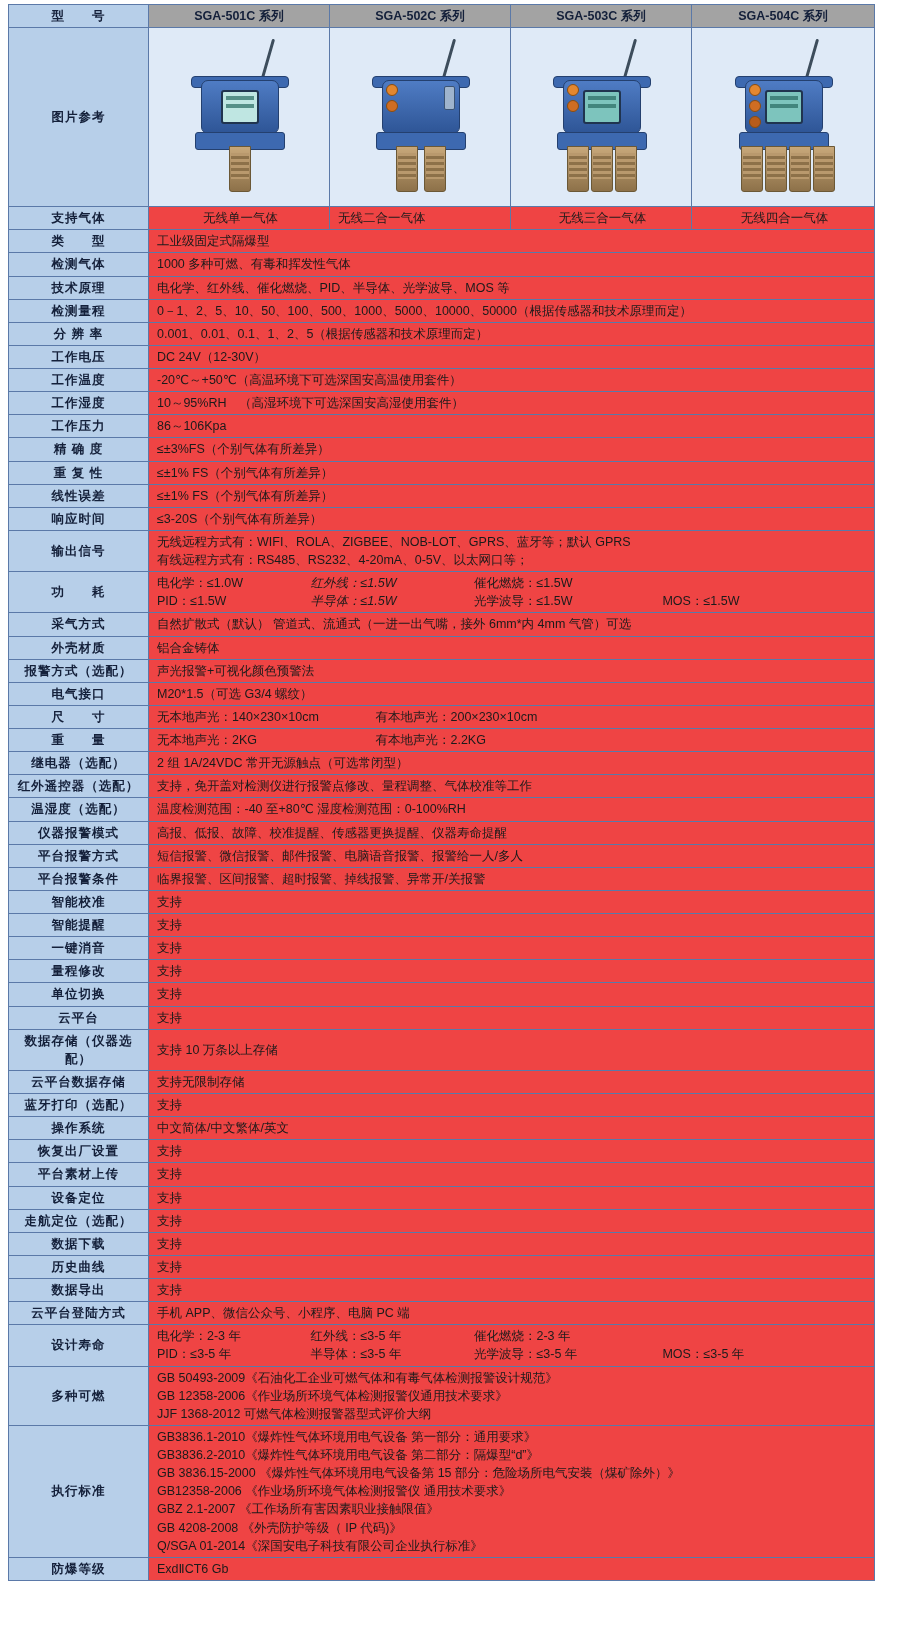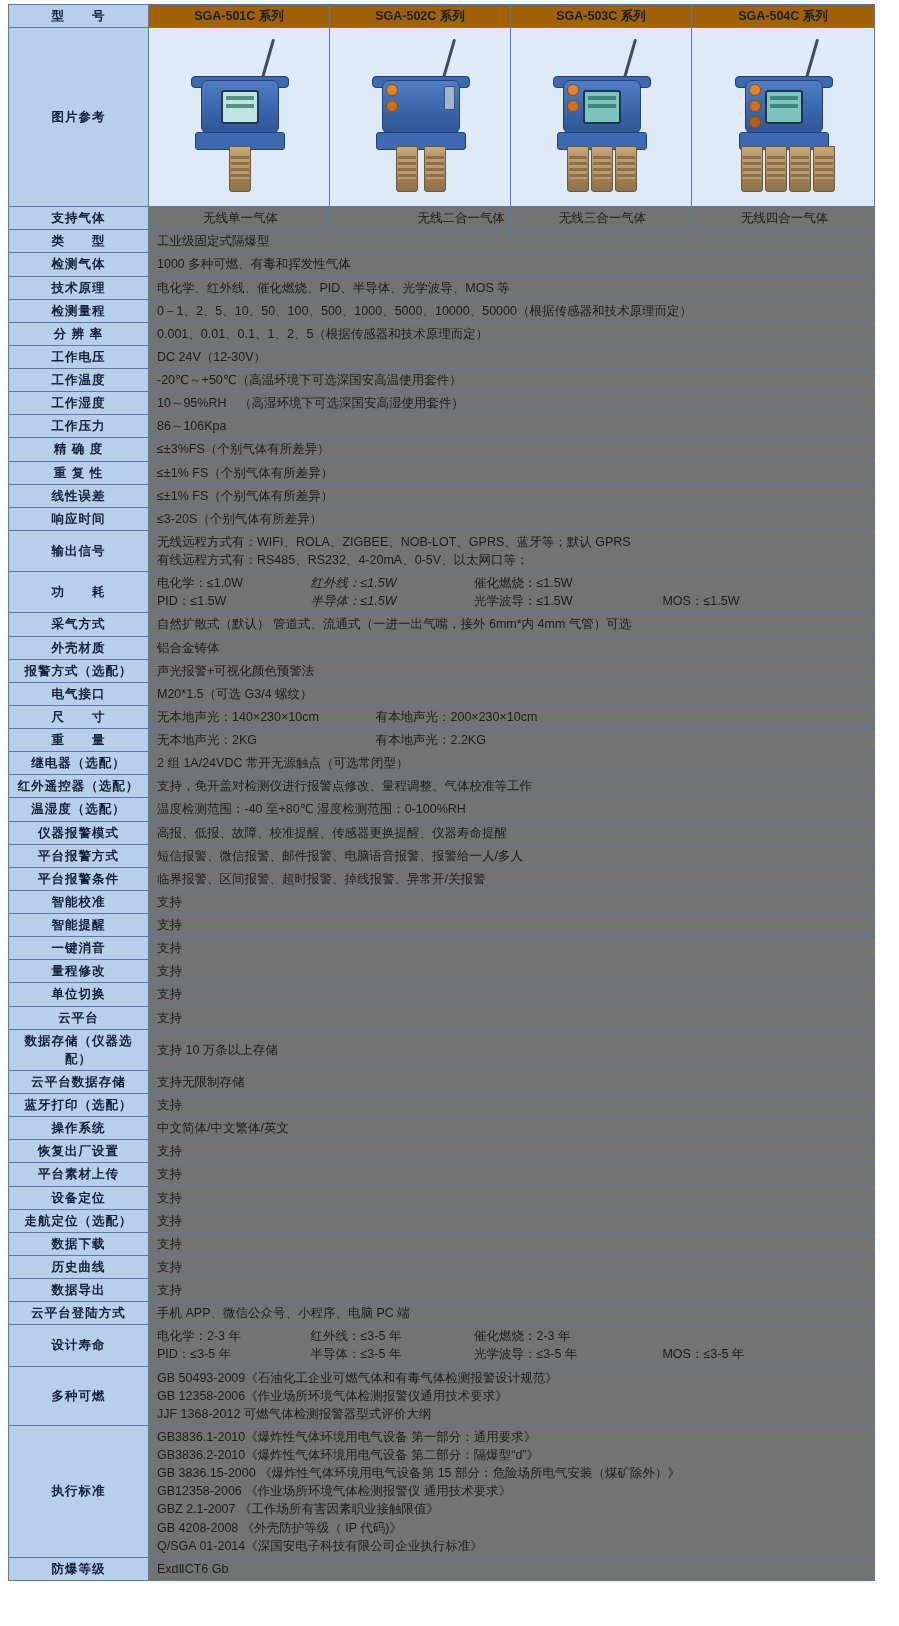--- a/index.html
+++ b/index.html
@@ -1,22 +1,22 @@
 <!DOCTYPE html>
 <html><head>
 <meta charset="utf-8">
 <style>
   html,body{margin:0;padding:0;background:#fff;}
   body{font-family:"Liberation Sans","DejaVu Sans",sans-serif;}
   .sheet{width:899px;margin:0;padding:0;}
   table{border-collapse:collapse;width:866px;margin:4px 0 16px 8px;table-layout:fixed;}
   td{border:1px solid #5b79a8;font-size:12.5px;color:#1b1b1b;padding:2px 5px;vertical-align:middle;line-height:1.45;}
   td.lbl{background:#b7cfe9;text-align:center;font-weight:bold;letter-spacing:1px;color:#14203a;width:140px;}
-  td.val{background:#737373;text-align:left;padding-left:8px;}
-  td.hdr{background:#a16207;text-align:center;font-weight:bold;color:#14203a;}
+  td.val{background:#ef4444;text-align:left;padding-left:8px;}
+  td.hdr{background:#a3a3a3;text-align:center;font-weight:bold;color:#14203a;}
   td.imgcell{background:#dfeaf7;text-align:center;padding:4px 0;}
   .rowline{display:block;}
   .pw span{display:inline-block;}
   .pw .c1{width:150px;}
   .pw .c2{width:160px;font-style:italic;}
   .pw .c3{width:185px;}
   .pw .c4{width:auto;}
   .ls span{display:inline-block;}
   .ls .c1{width:150px;}
   .ls .c2{width:160px;}
@@ -123,21 +123,21 @@
         <span class="sensor" style="left:42px"></span>
         <span class="sensor" style="left:66px"></span>
         <span class="sensor" style="left:90px"></span>
       </span>
     </td>
   </tr>
 
   <tr>
     <td class="lbl">支持气体</td>
     <td class="val" style="text-align:center">无线单一气体</td>
-    <td class="val" style="text-align:right">无线二合一气体</td>
+    <td class="val" style="text-align:left">无线二合一气体</td>
     <td class="val" style="text-align:center">无线三合一气体</td>
     <td class="val" style="text-align:center">无线四合一气体</td>
   </tr>
 
   <tr>
           <td class="lbl">类　　型</td>
           <td class="val" colspan="4">工业级固定式隔爆型</td>
         </tr>
   <tr>
           <td class="lbl">检测气体</td>

